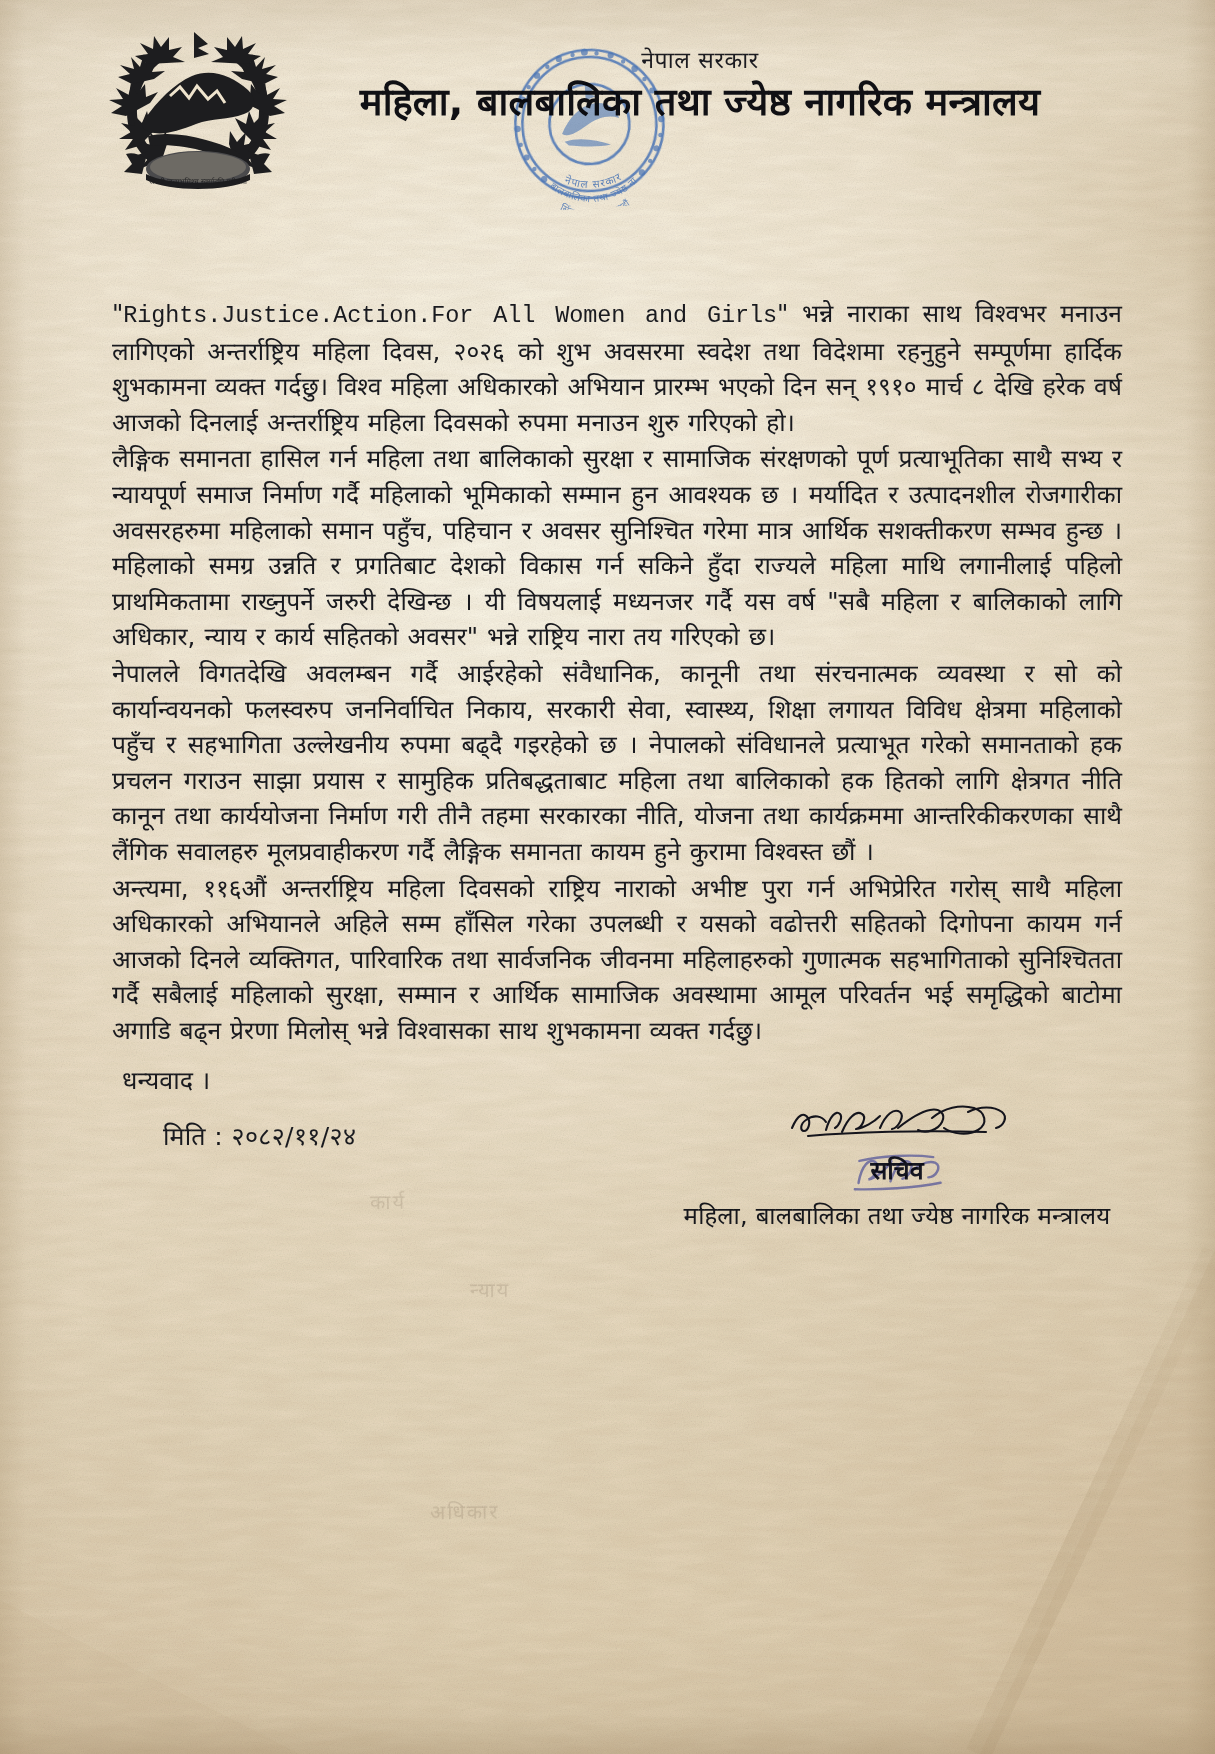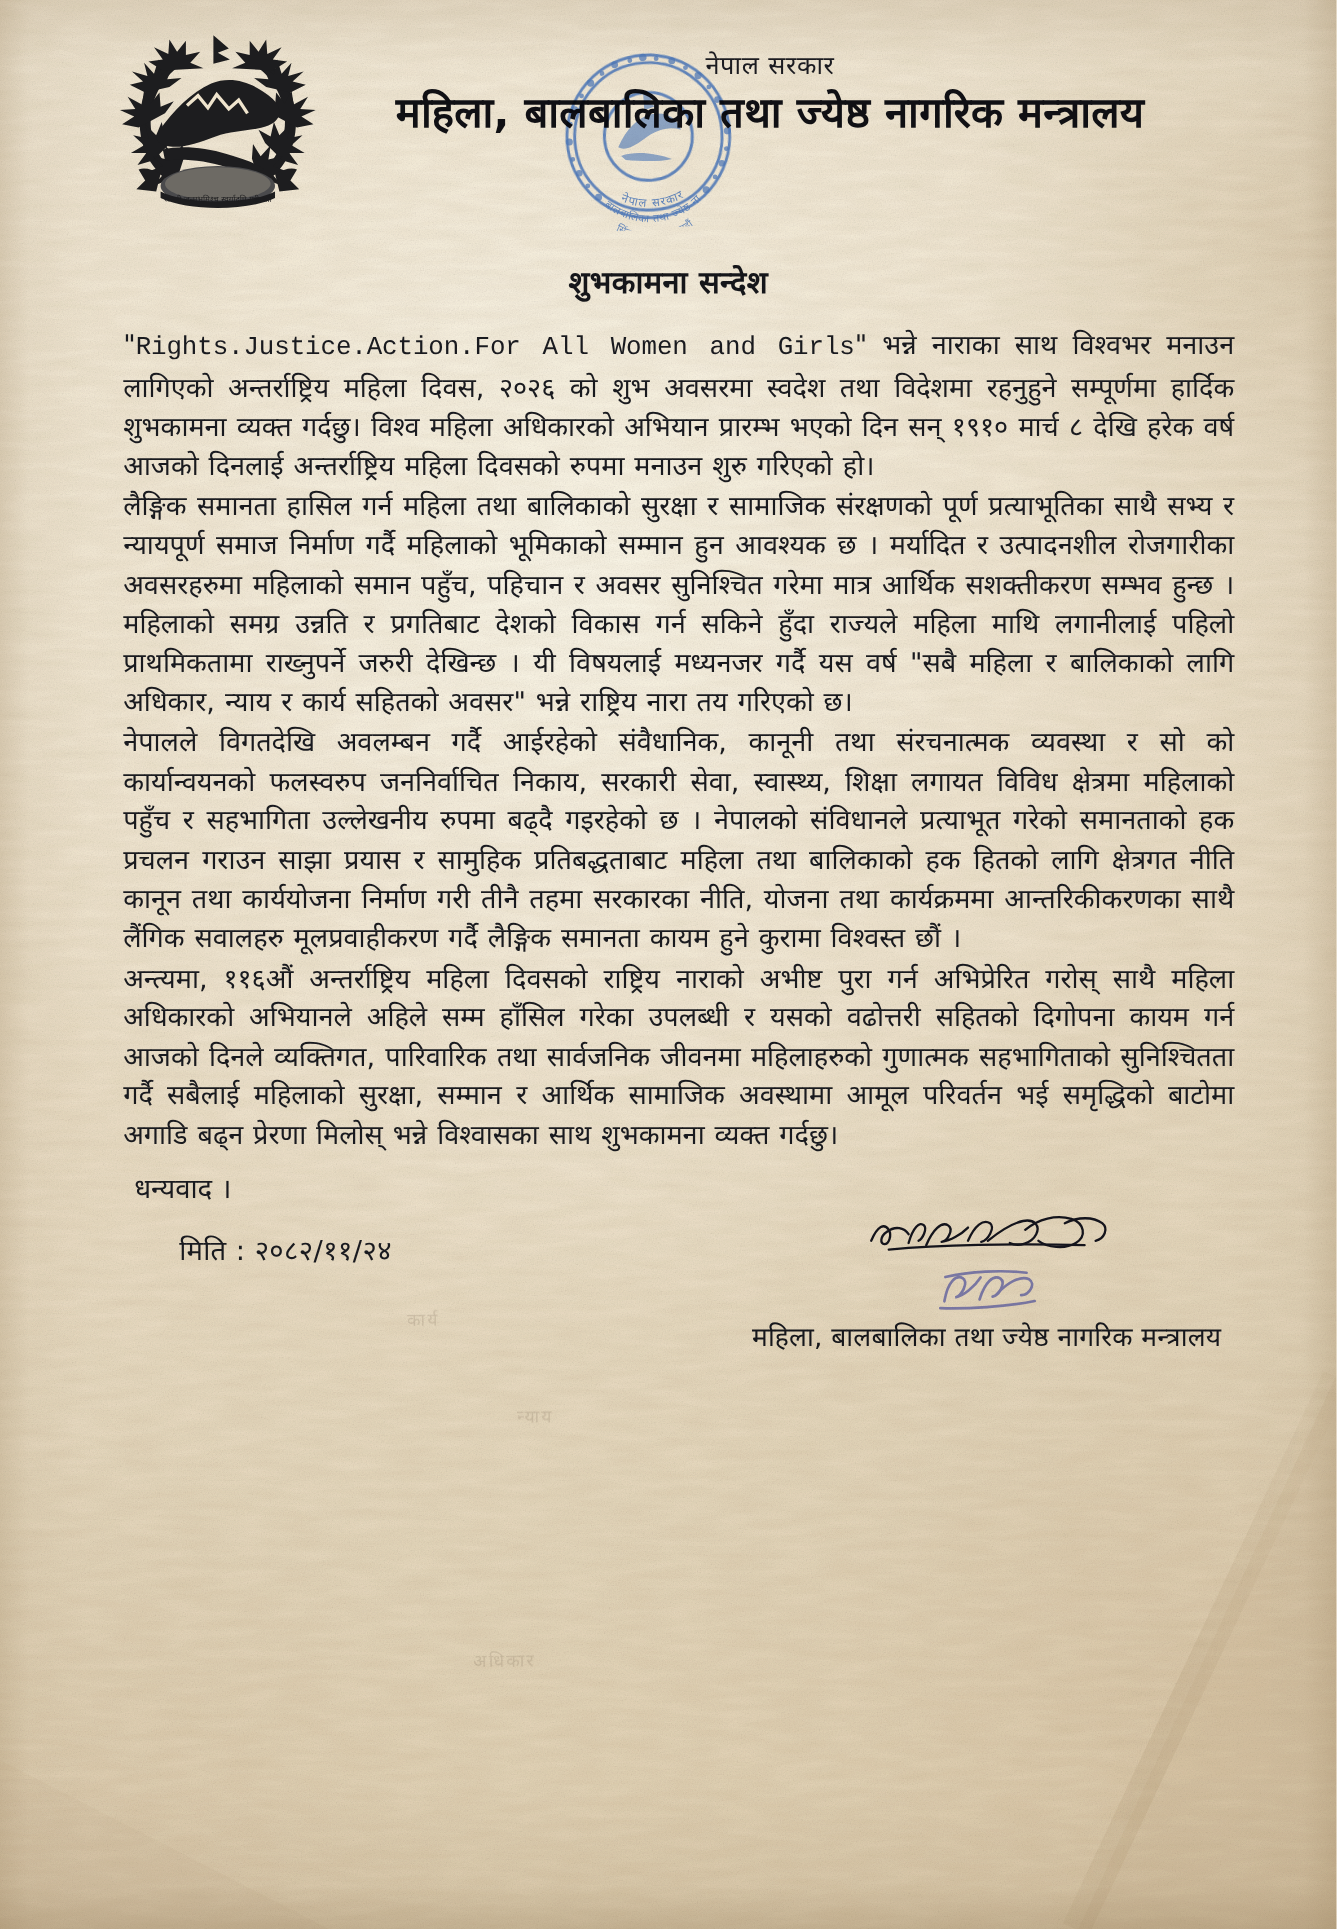--- a/index.html
+++ b/index.html
@@ -211,21 +211,21 @@
     color: #16171c;
     margin-top: 6px;
     letter-spacing: 0.2px;
     white-space: nowrap;
   }
 
   
   .bleed {
     position: absolute;
     color: rgba(95,80,58,0.17);
-    font-size: 16px;
+    font-size: 20px;
     letter-spacing: 2px;
     pointer-events: none;
     user-select: none;
     filter: blur(0.7px);
   }
 </style>
 </head>
 <body>
 
 <div id="paper"></div>
@@ -369,21 +369,20 @@
         <textPath href="#arcBot" startOffset="50%" text-anchor="middle">बालबालिका तथा ज्येष्ठ ना</textPath>
       </text>
     </g>
     <g fill="#2a5fb0" opacity="0.85" font-family="DejaVu Sans, sans-serif">
       <text font-size="9.2" letter-spacing="0.5" transform="translate(0,30)">
         <textPath href="#arcBot" startOffset="50%" text-anchor="middle">सिंहदरबार, काठमाडौं</textPath>
       </text>
     </g>
   </svg>
 
-  <div class="doc-title">शुभकामना सन्देश</div>
 
   <div class="body-wrap">
     <p class="para">"<span class="latin">Rights.Justice.Action.For All Women and Girls</span>" भन्ने नाराका साथ विश्वभर मनाउन लागिएको अन्तर्राष्ट्रिय महिला दिवस, २०२६ को शुभ अवसरमा स्वदेश तथा विदेशमा रहनुहुने सम्पूर्णमा हार्दिक शुभकामना व्यक्त गर्दछु। विश्व महिला अधिकारको अभियान प्रारम्भ भएको दिन सन् १९१० मार्च ८ देखि हरेक वर्ष आजको दिनलाई अन्तर्राष्ट्रिय महिला दिवसको रुपमा मनाउन शुरु गरिएको हो।</p>
     <p class="para">लैङ्गिक समानता हासिल गर्न महिला तथा बालिकाको सुरक्षा र सामाजिक संरक्षणको पूर्ण प्रत्याभूतिका साथै सभ्य र न्यायपूर्ण समाज निर्माण गर्दै महिलाको भूमिकाको सम्मान हुन आवश्यक छ । मर्यादित र उत्पादनशील रोजगारीका अवसरहरुमा महिलाको समान पहुँच, पहिचान र अवसर सुनिश्चित गरेमा मात्र आर्थिक सशक्तीकरण सम्भव हुन्छ । महिलाको समग्र उन्नति र प्रगतिबाट देशको विकास गर्न सकिने हुँदा राज्यले महिला माथि लगानीलाई पहिलो प्राथमिकतामा राख्नुपर्ने जरुरी देखिन्छ । यी विषयलाई मध्यनजर गर्दै यस वर्ष "सबै महिला र बालिकाको लागि अधिकार, न्याय र कार्य सहितको अवसर" भन्ने राष्ट्रिय नारा तय गरिएको छ।</p>
     <p class="para">नेपालले विगतदेखि अवलम्बन गर्दै आईरहेको संवैधानिक, कानूनी तथा संरचनात्मक व्यवस्था र सो को कार्यान्वयनको फलस्वरुप जननिर्वाचित निकाय, सरकारी सेवा, स्वास्थ्य, शिक्षा लगायत विविध क्षेत्रमा महिलाको पहुँच र सहभागिता उल्लेखनीय रुपमा बढ्दै गइरहेको छ । नेपालको संविधानले प्रत्याभूत गरेको समानताको हक प्रचलन गराउन साझा प्रयास र सामुहिक प्रतिबद्धताबाट महिला तथा बालिकाको हक हितको लागि क्षेत्रगत नीति कानून तथा कार्ययोजना निर्माण गरी तीनै तहमा सरकारका नीति, योजना तथा कार्यक्रममा आन्तरिकीकरणका साथै लैंगिक सवालहरु मूलप्रवाहीकरण गर्दै लैङ्गिक समानता कायम हुने कुरामा विश्वस्त छौं ।</p>
     <p class="para">अन्त्यमा, ११६औं अन्तर्राष्ट्रिय महिला दिवसको राष्ट्रिय नाराको अभीष्ट पुरा गर्न अभिप्रेरित गरोस् साथै महिला अधिकारको अभियानले अहिले सम्म हाँसिल गरेका उपलब्धी र यसको वढोत्तरी सहितको दिगोपना कायम गर्न आजको दिनले व्यक्तिगत, पारिवारिक तथा सार्वजनिक जीवनमा महिलाहरुको गुणात्मक सहभागिताको सुनिश्चितता गर्दै सबैलाई महिलाको सुरक्षा, सम्मान र आर्थिक सामाजिक अवस्थामा आमूल परिवर्तन भई समृद्धिको बाटोमा अगाडि बढ्न प्रेरणा मिलोस् भन्ने विश्वासका साथ शुभकामना व्यक्त गर्दछु।</p>
   </div>
 
   <div class="thanks">धन्यवाद ।</div>
   <div class="date-line">
@@ -401,20 +400,21 @@
         <path d="M98 30 C104 16 112 10 118 14 C123 18 116 30 110 31"></path>
         <path d="M116 30 C126 22 138 14 148 12 C158 10 164 16 160 24
                  C156 32 144 36 136 32"></path>
         <path d="M150 20 C162 10 178 6 192 10 C204 14 206 26 196 32
                  C186 38 170 36 162 30"></path>
         <path d="M186 14 C198 8 212 8 220 14 C226 19 222 28 214 30"></path>
         <path d="M26 38 C70 34 140 32 204 34"></path>
       </g>
     </svg>
     <div class="designation-wrap">
+      <div class="designation">सचिव</div>
       <svg class="sec-stamp" viewBox="0 0 190 50" xmlns="http://www.w3.org/2000/svg">
         <g fill="none" stroke="#3b3f95" stroke-width="2.4" opacity="0.78" stroke-linecap="round">
           <path d="M56 34 C60 16 68 10 74 14 C79 18 72 30 66 31 C74 30 84 22 90 14"></path>
           <path d="M88 34 C94 18 102 12 108 16 C113 20 106 31 100 32"></path>
           <path d="M104 30 C114 20 126 14 134 18 C140 22 134 32 126 32"></path>
           <path d="M58 12 C80 8 110 8 132 12"></path>
           <path d="M52 40 C76 42 112 42 138 38"></path>
         </g>
       </svg>
     </div>

